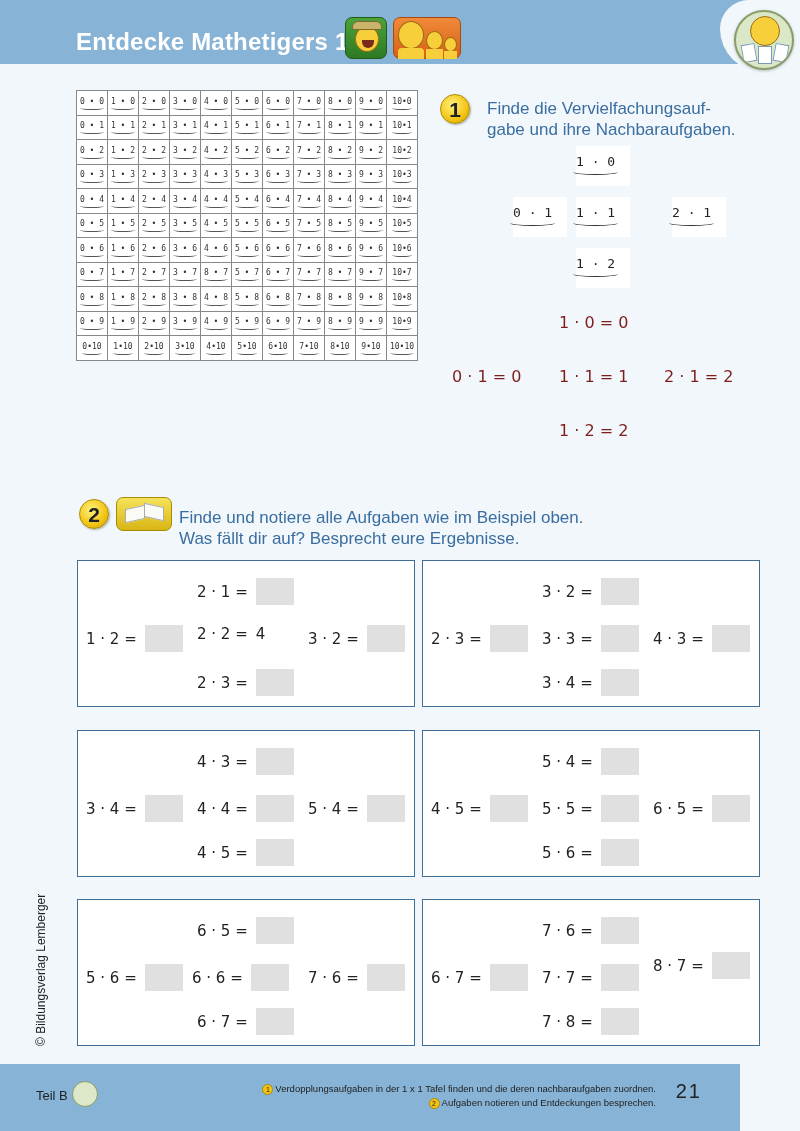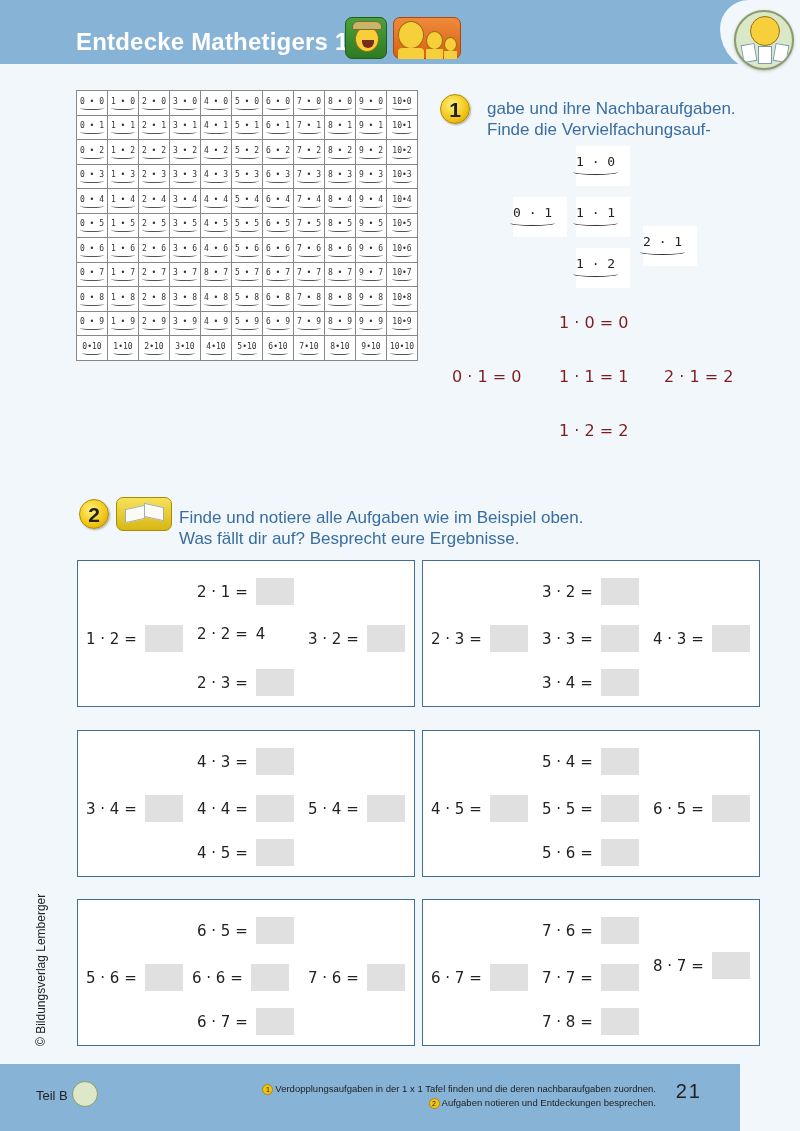--- a/index.html
+++ b/index.html
@@ -221,28 +221,28 @@
         <td><span class="cell">7•10</span></td>
         <td><span class="cell">8•10</span></td>
         <td><span class="cell">9•10</span></td>
         <td><span class="cell">10•10</span></td>
       </tr>
     </tbody>
   </table>
 
 <div class="num-circle" style="left:440px;top:94px;">1</div>
 <div class="task-text" style="left:487px;top:98px;">
+  <div>Finde die Vervielfachungsauf-</div>
   <div>gabe und ihre Nachbaraufgaben.</div>
-  <div>Finde die Vervielfachungsauf-</div>
 </div>
 
 <div class="tile" style="left:576px;top:146px;"><span class="cell">1 · 0</span></div>
 <div class="tile" style="left:513px;top:197px;"><span class="cell">0 · 1</span></div>
 <div class="tile" style="left:576px;top:197px;"><span class="cell">1 · 1</span></div>
-<div class="tile" style="left:643px;top:197px;margin-top:29px;"><span class="cell">2 · 1</span></div>
+<div class="tile" style="left:672px;top:197px;"><span class="cell">2 · 1</span></div>
 <div class="tile" style="left:576px;top:248px;"><span class="cell">1 · 2</span></div>
 
 <div class="eq" style="left:559px;top:313px;">1 · 0 = 0</div>
 <div class="eq" style="left:452px;top:367px;">0 · 1 = 0</div>
 <div class="eq" style="left:559px;top:367px;">1 · 1 = 1</div>
 <div class="eq" style="left:664px;top:367px;">2 · 1 = 2</div>
 <div class="eq" style="left:559px;top:421px;">1 · 2 = 2</div>
 
 <div class="num-circle" style="left:79px;top:499px;">2</div>
 <div class="book-badge">

